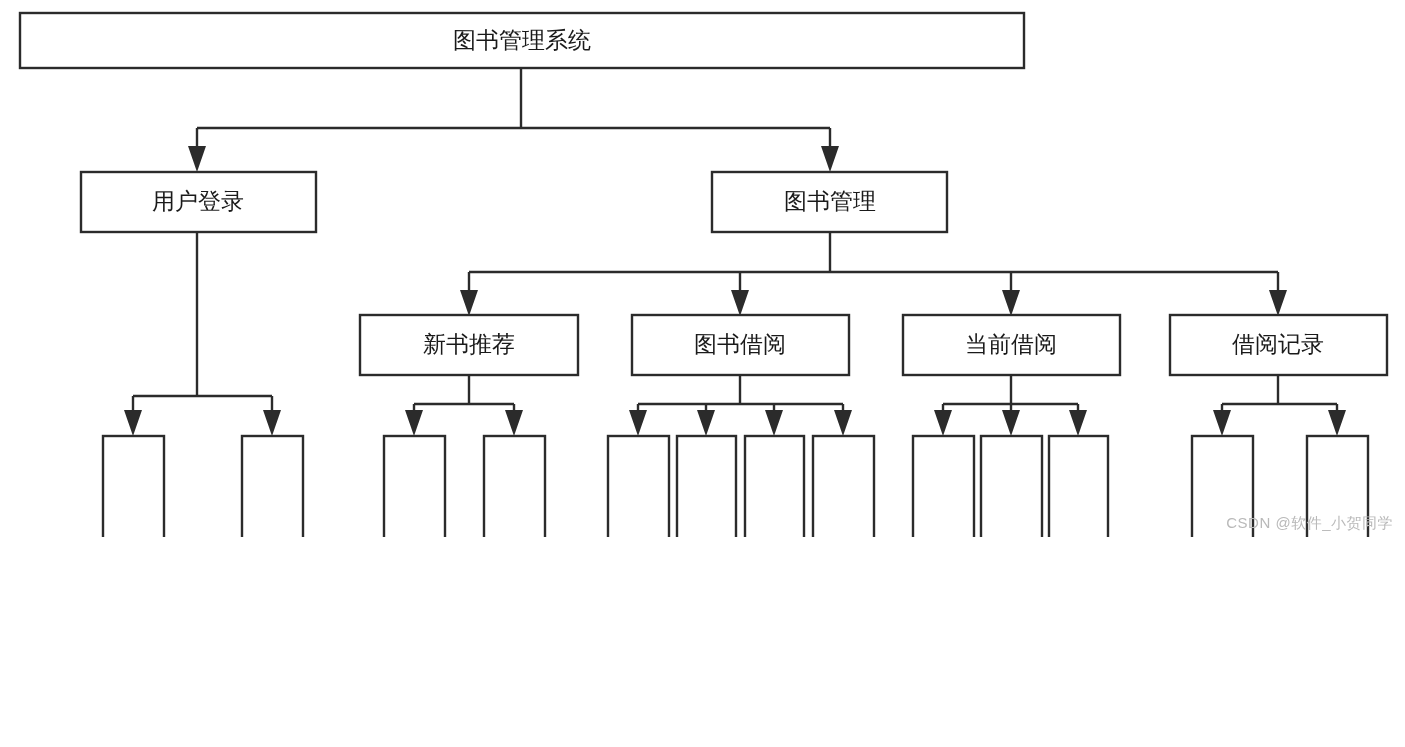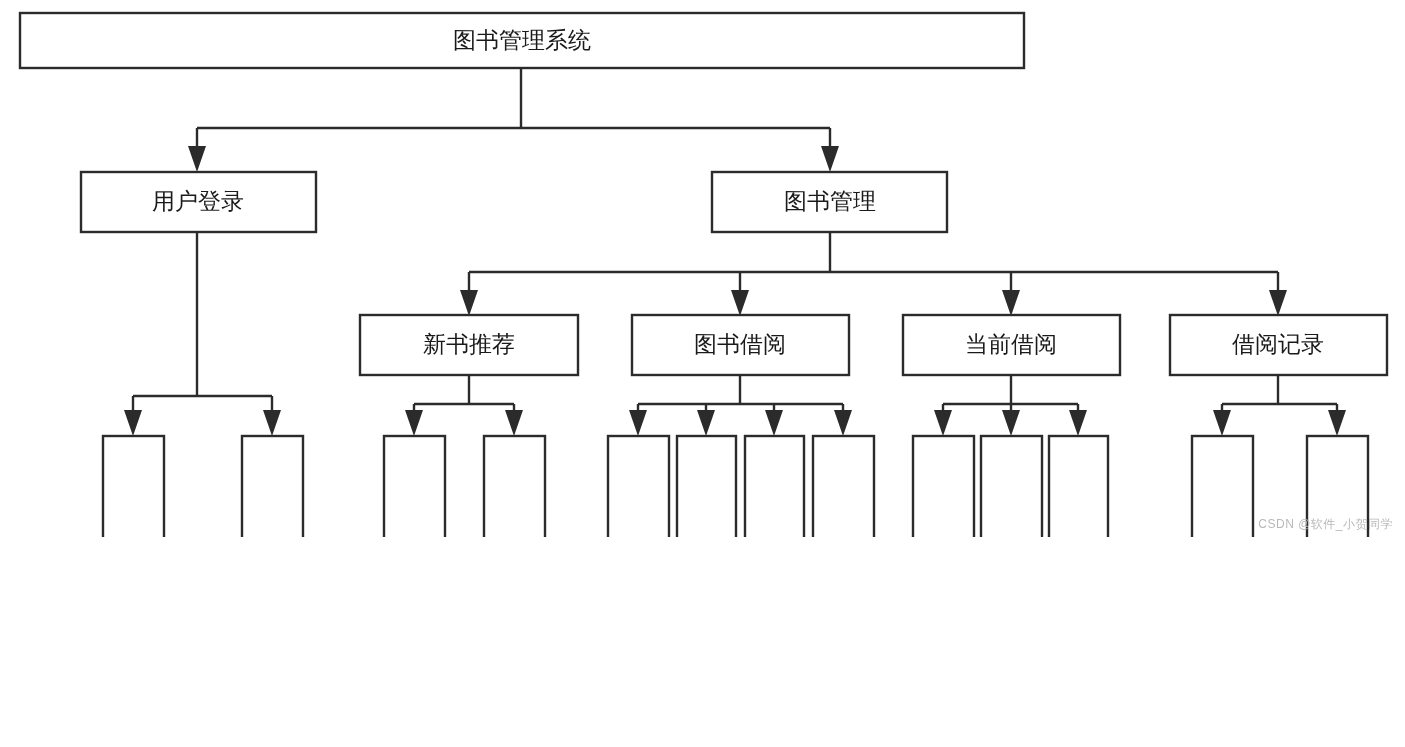--- a/index.html
+++ b/index.html
@@ -46,21 +46,21 @@
     font-family: "Liberation Sans", "DejaVu Sans", sans-serif;
     font-size: 23px;
     text-anchor: middle;
     dominant-baseline: middle;
   }
   .watermark-text {
     position: absolute;
     right: 12px;
     bottom: 4px;
     font-family: "Liberation Sans", "DejaVu Sans", sans-serif;
-    font-size: 12px;
+    font-size: 15px;
     color: #b9b9b9;
     white-space: nowrap;
     letter-spacing: 0.5px;
     user-select: none;
   }
   
   .vlabel {
     position: absolute;
     writing-mode: vertical-rl;
     text-orientation: upright;

